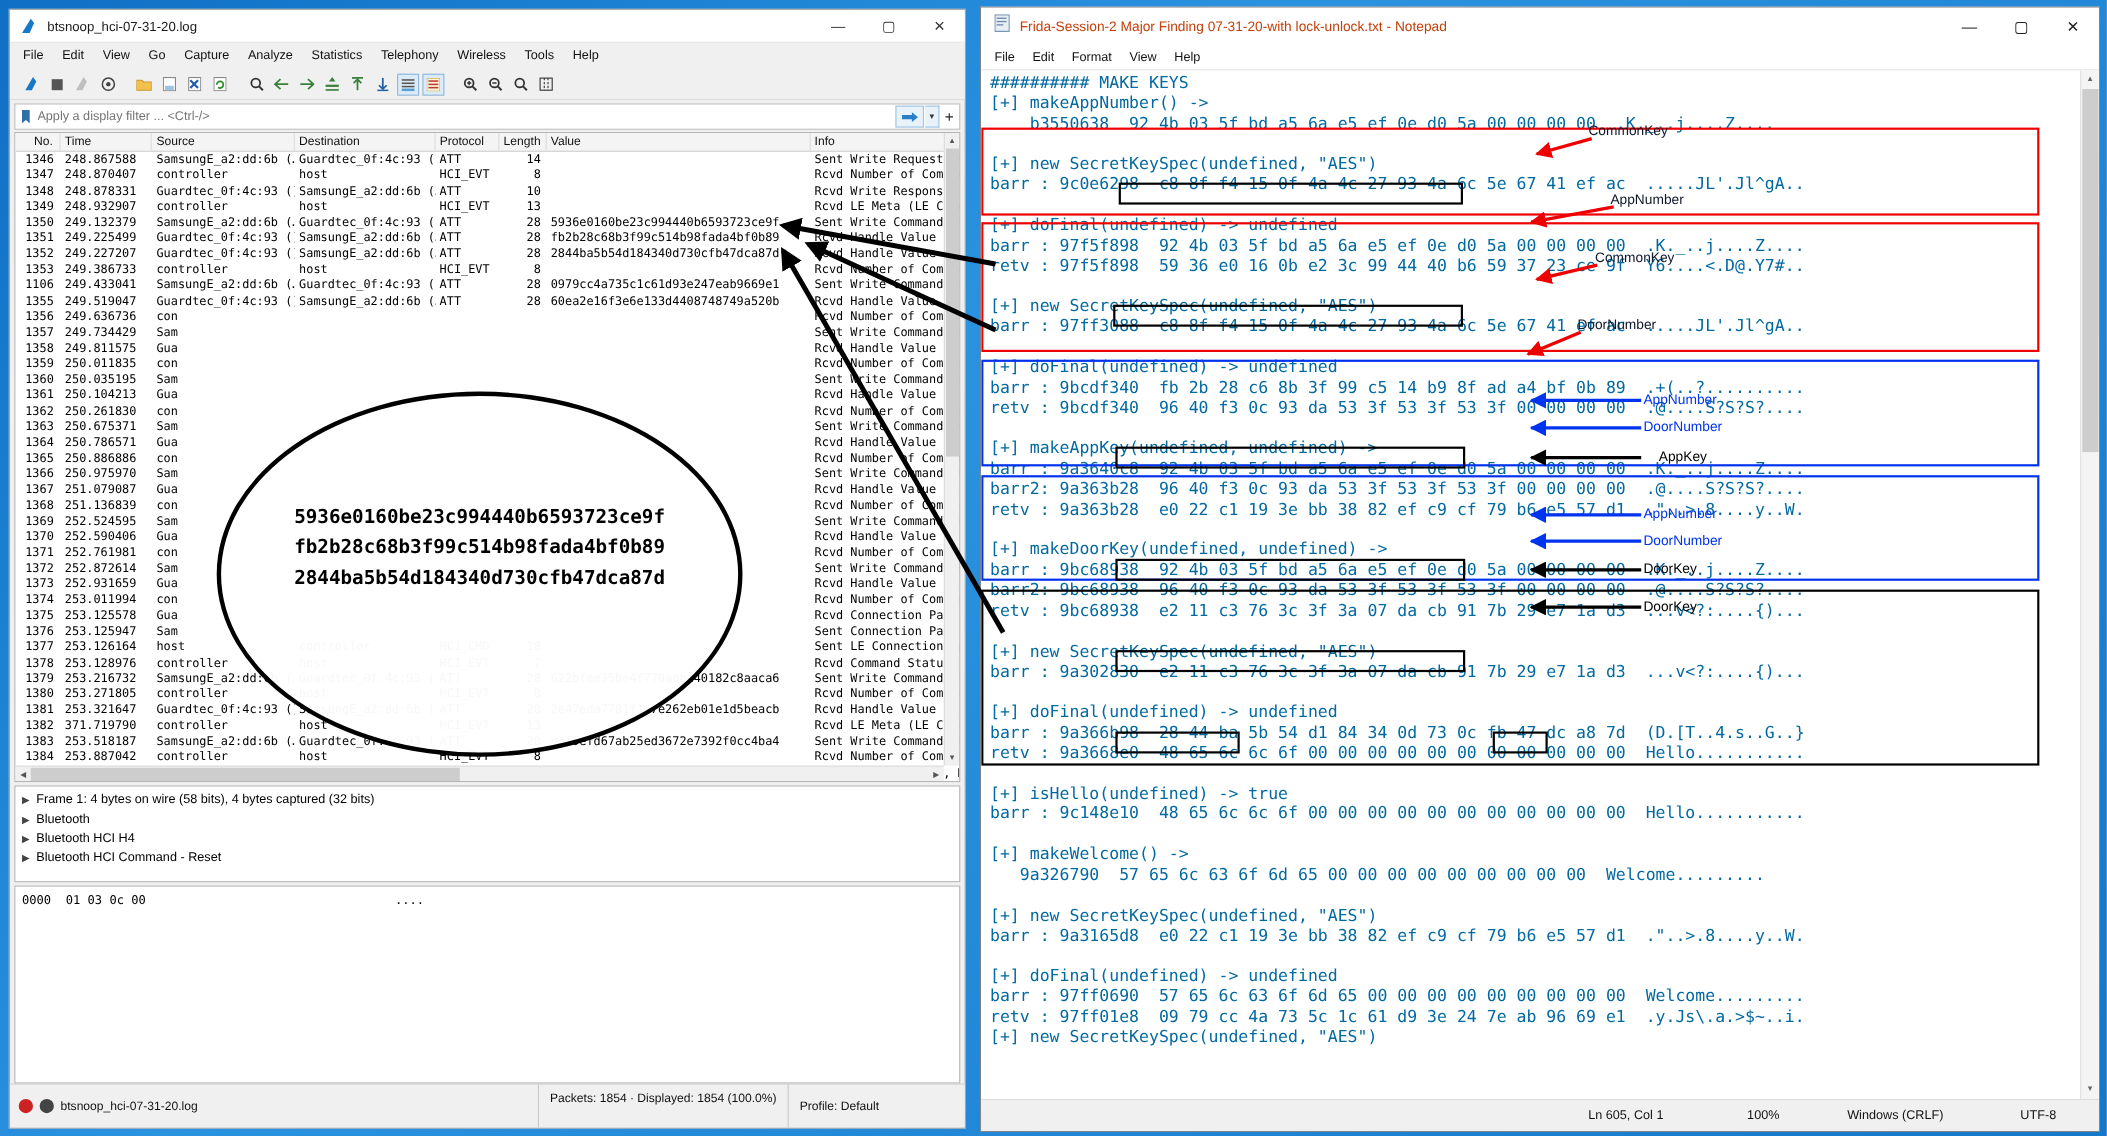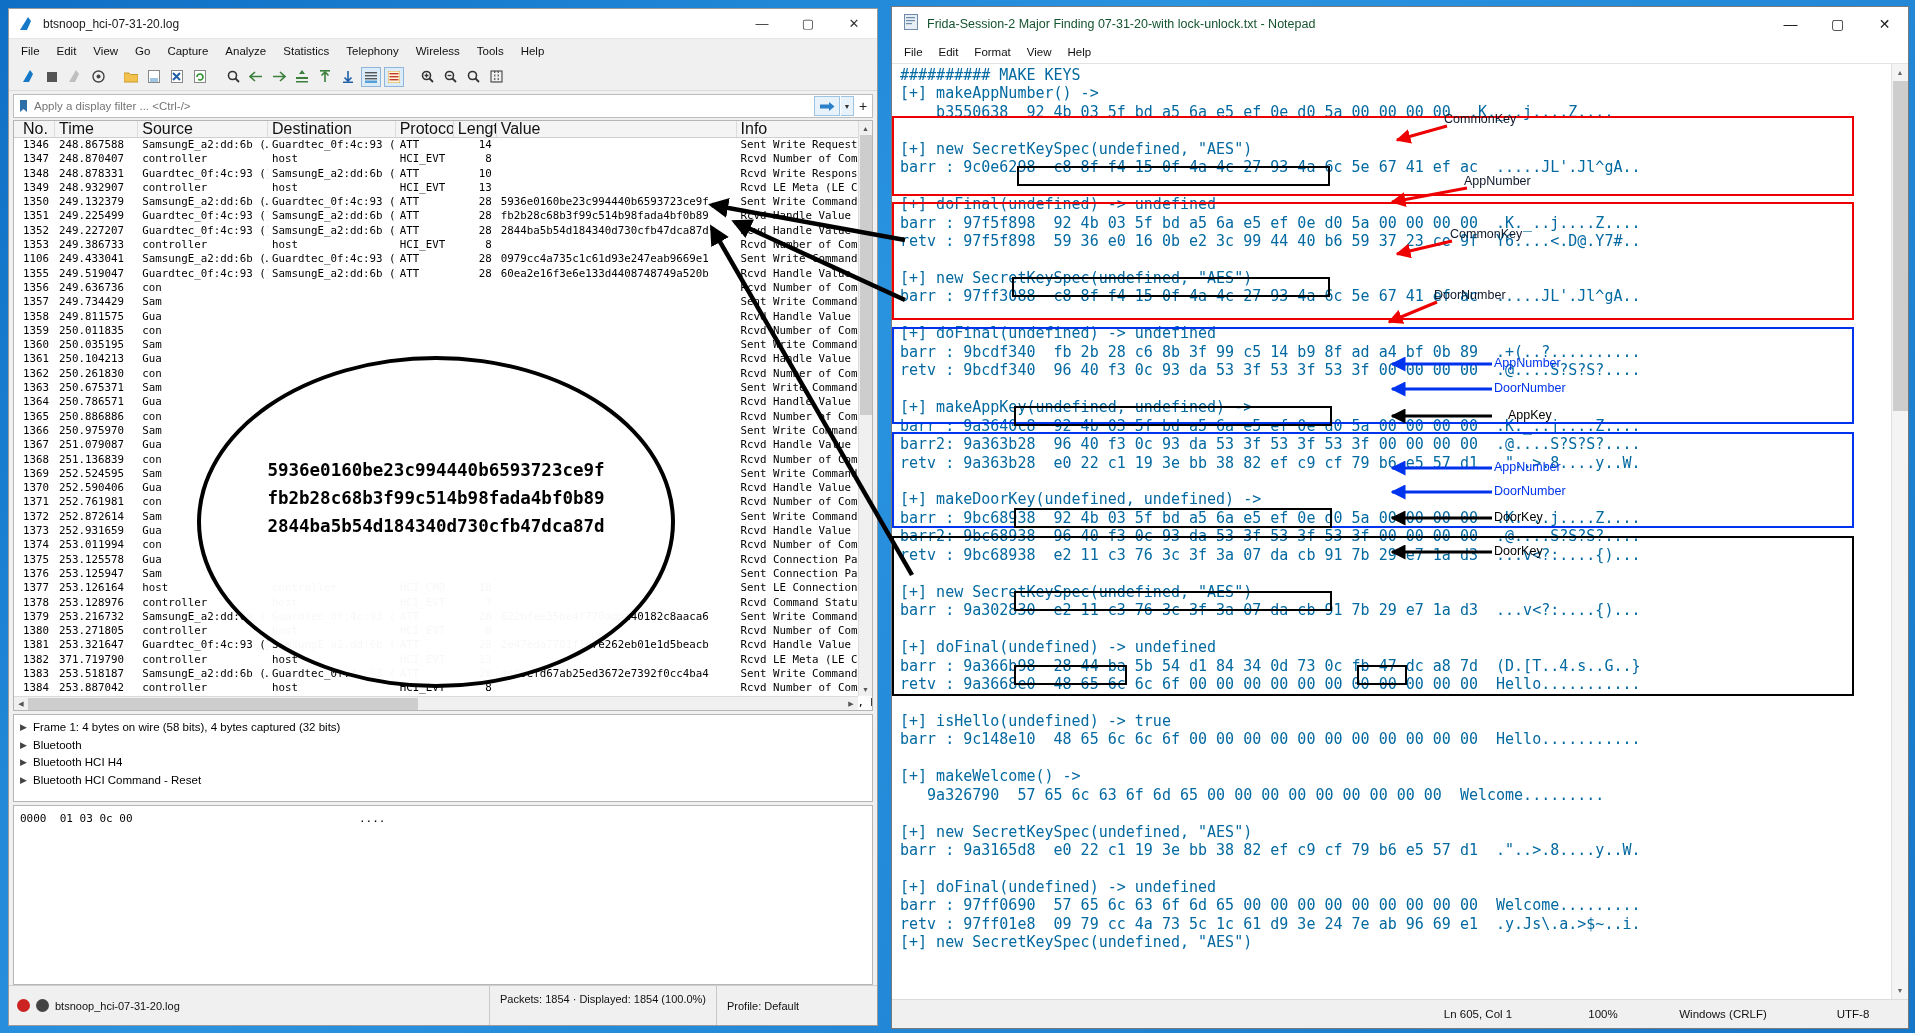--- a/index.html
+++ b/index.html
@@ -71,21 +71,21 @@
 
   
   #ws-packetpane {
     position: relative;
     flex: 0 0 591px;
     background: #fff; border: 1px solid #b5b5b5; margin: 0 4px;
     overflow: hidden;
   }
   #ws-pl-head {
     display: flex; height: 17px; background: #f4f4f4;
-    border-bottom: 1px solid #cfcfcf; font-size: 16px; color: #111;
+    border-bottom: 1px solid #cfcfcf; font-size: 11px; color: #111;
   }
   #ws-pl-head div {
     border-right: 1px solid #dcdcdc; padding-left: 4px; line-height: 16px;
     overflow: hidden; white-space: nowrap;
   }
   .c-no { width: 42px; text-align: right; padding-right: 6px !important; }
   .c-time { width: 86px; }
   .c-src { width: 134px; }
   .c-dst { width: 132px; }
   .c-proto { width: 60px; }
@@ -160,21 +160,21 @@
   #np-window {
     position: absolute; left: 891px; top: 6px;
     width: 1018px; height: 1023px;
     background: #fff; border: 1px solid #7a7a7a;
     display:flex; flex-direction: column;
   }
   #np-titlebar {
     flex: 0 0 33px; background:#fff; display:flex; align-items:center;
   }
   #np-titlebar .npicon { margin-left:12px; margin-right:9px; }
-  #np-title-text { font-size:12.5px; color:#14532d; }
+  #np-title-text { font-size:12.5px; color:#c2410c; }
   #np-wbtns { margin-left:auto; display:flex; height:33px; }
   #np-wbtns .wb { width:47px; height:33px; display:flex;align-items:center;justify-content:center;
     font-size:14px; color:#222; }
   #np-menubar {
     flex: 0 0 23px; display:flex; align-items:center; padding-left:12px; gap:16px;
     font-size:11.5px; color:#111; background:#fff;
   }
   #np-body {
     flex: 1; position:relative; background:#fff;
     border-top:1px solid #e3e3e3;

